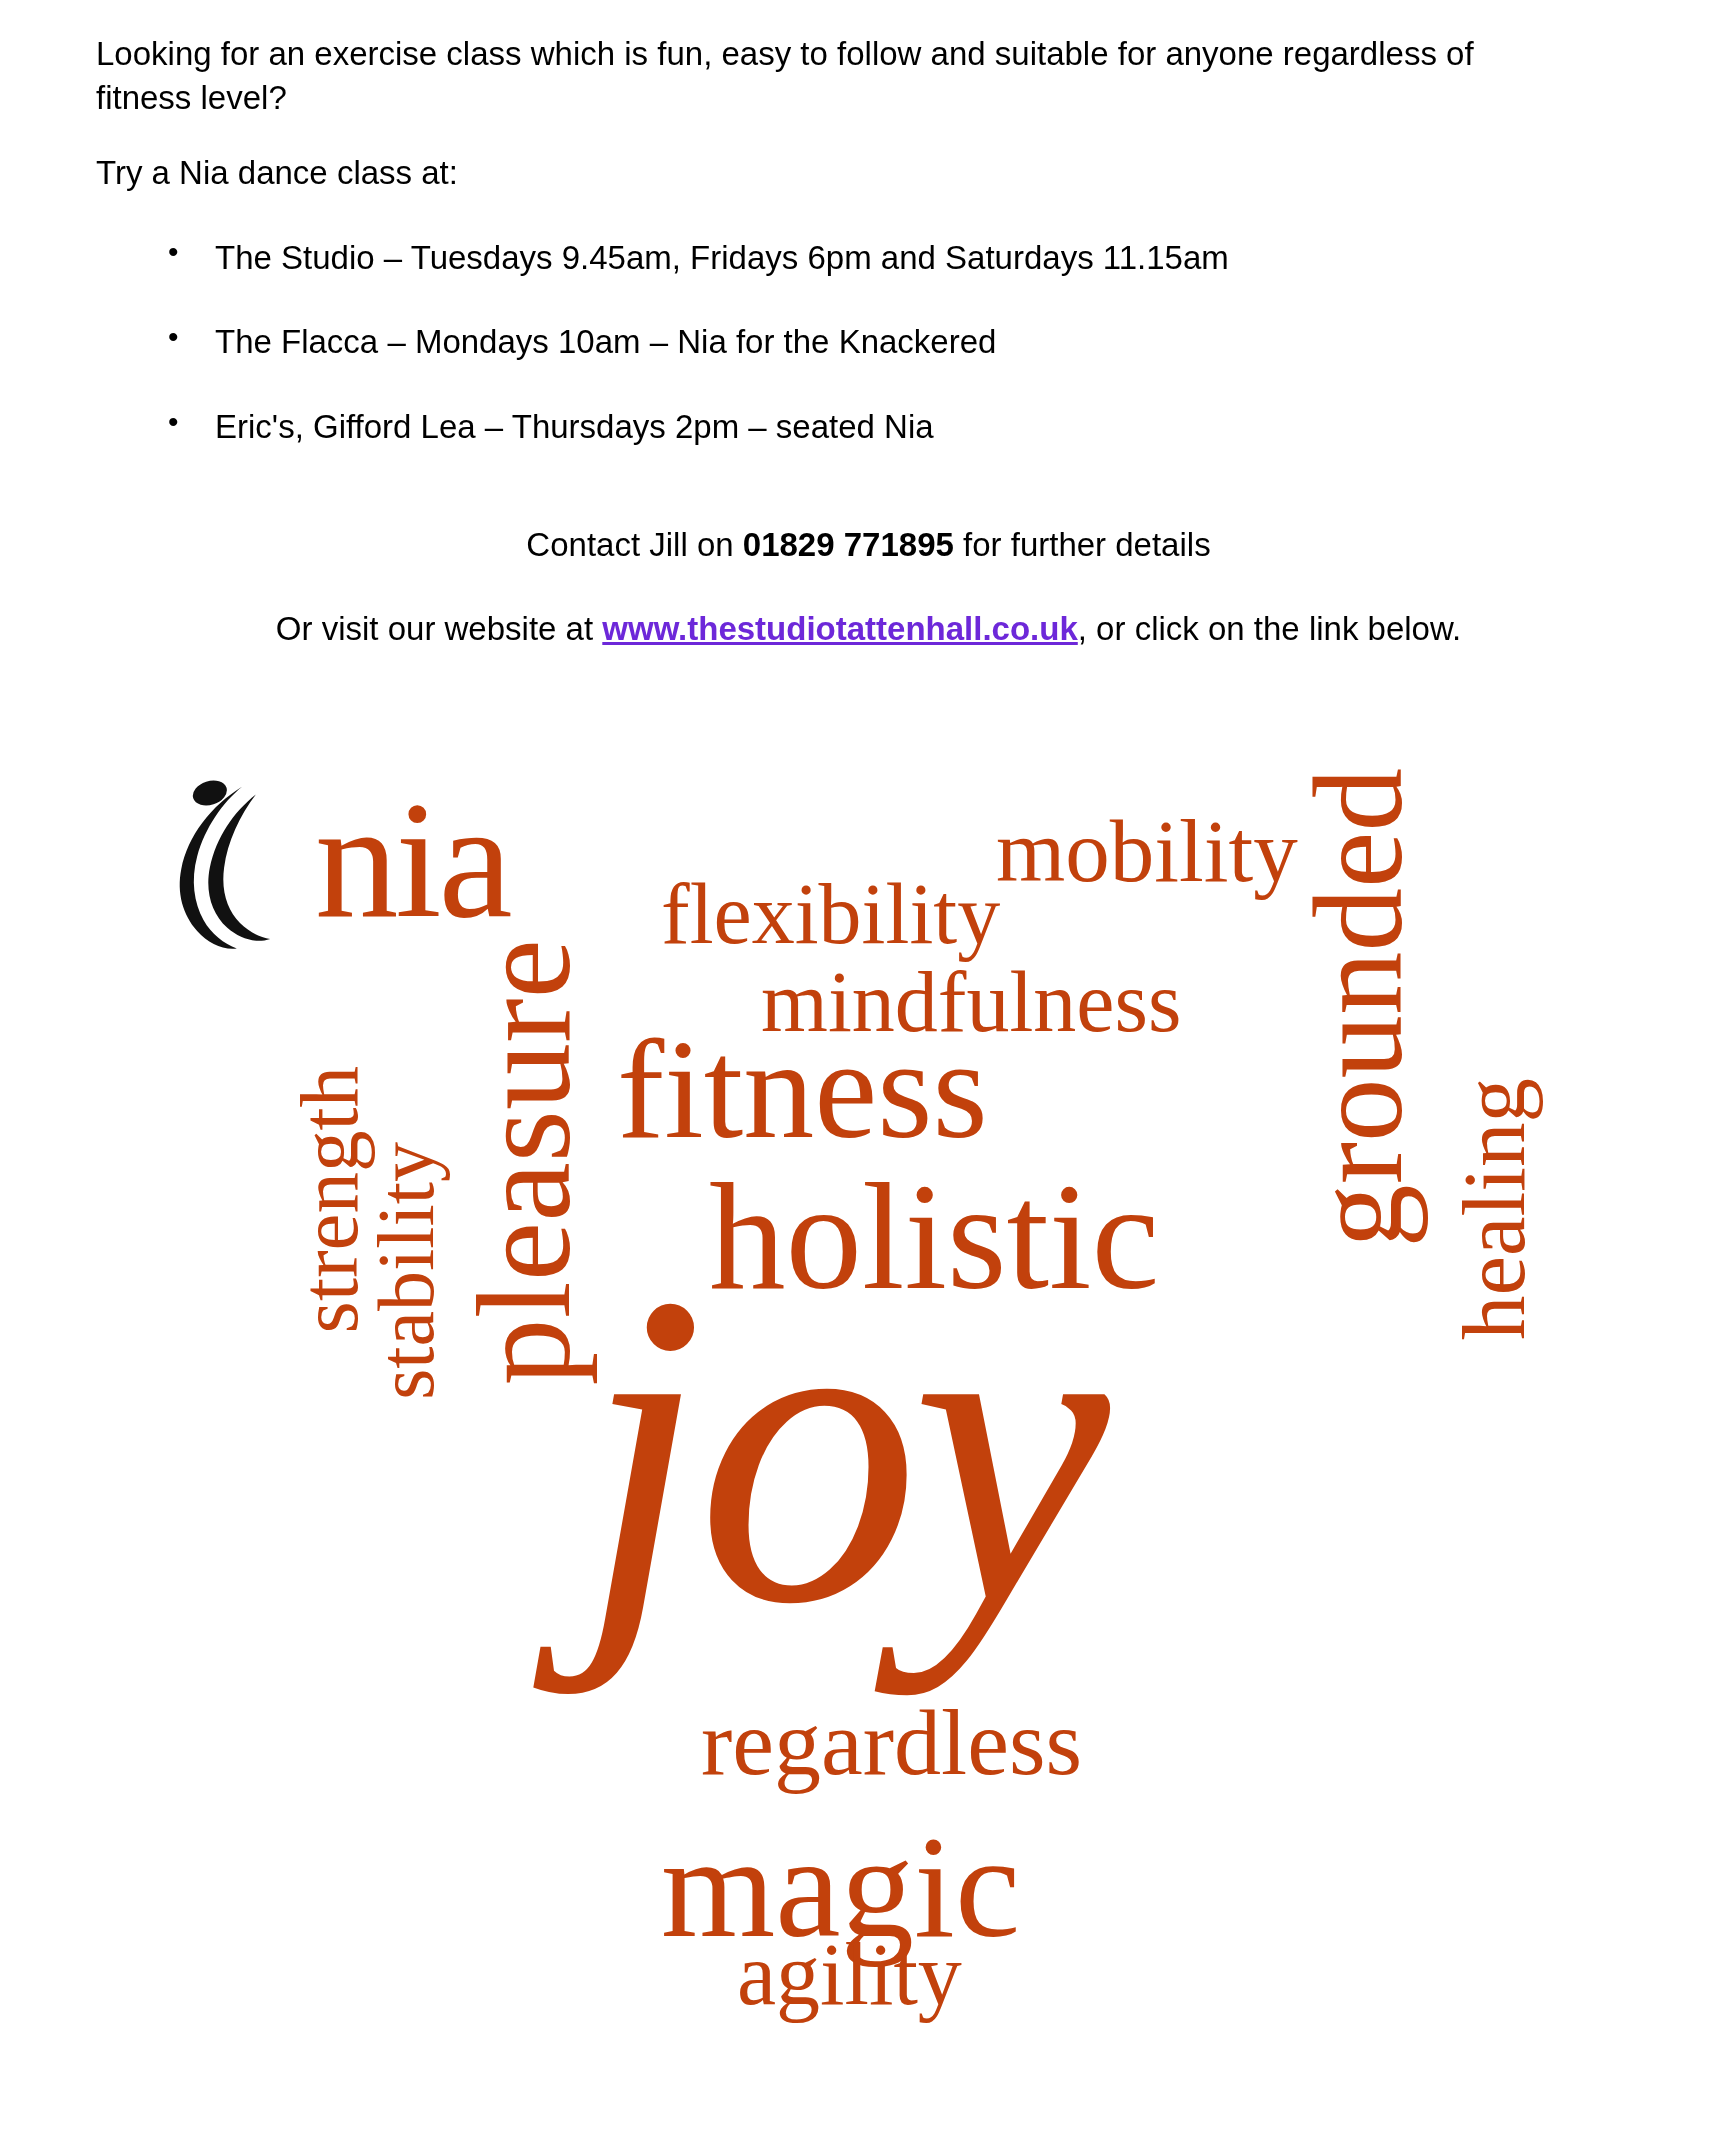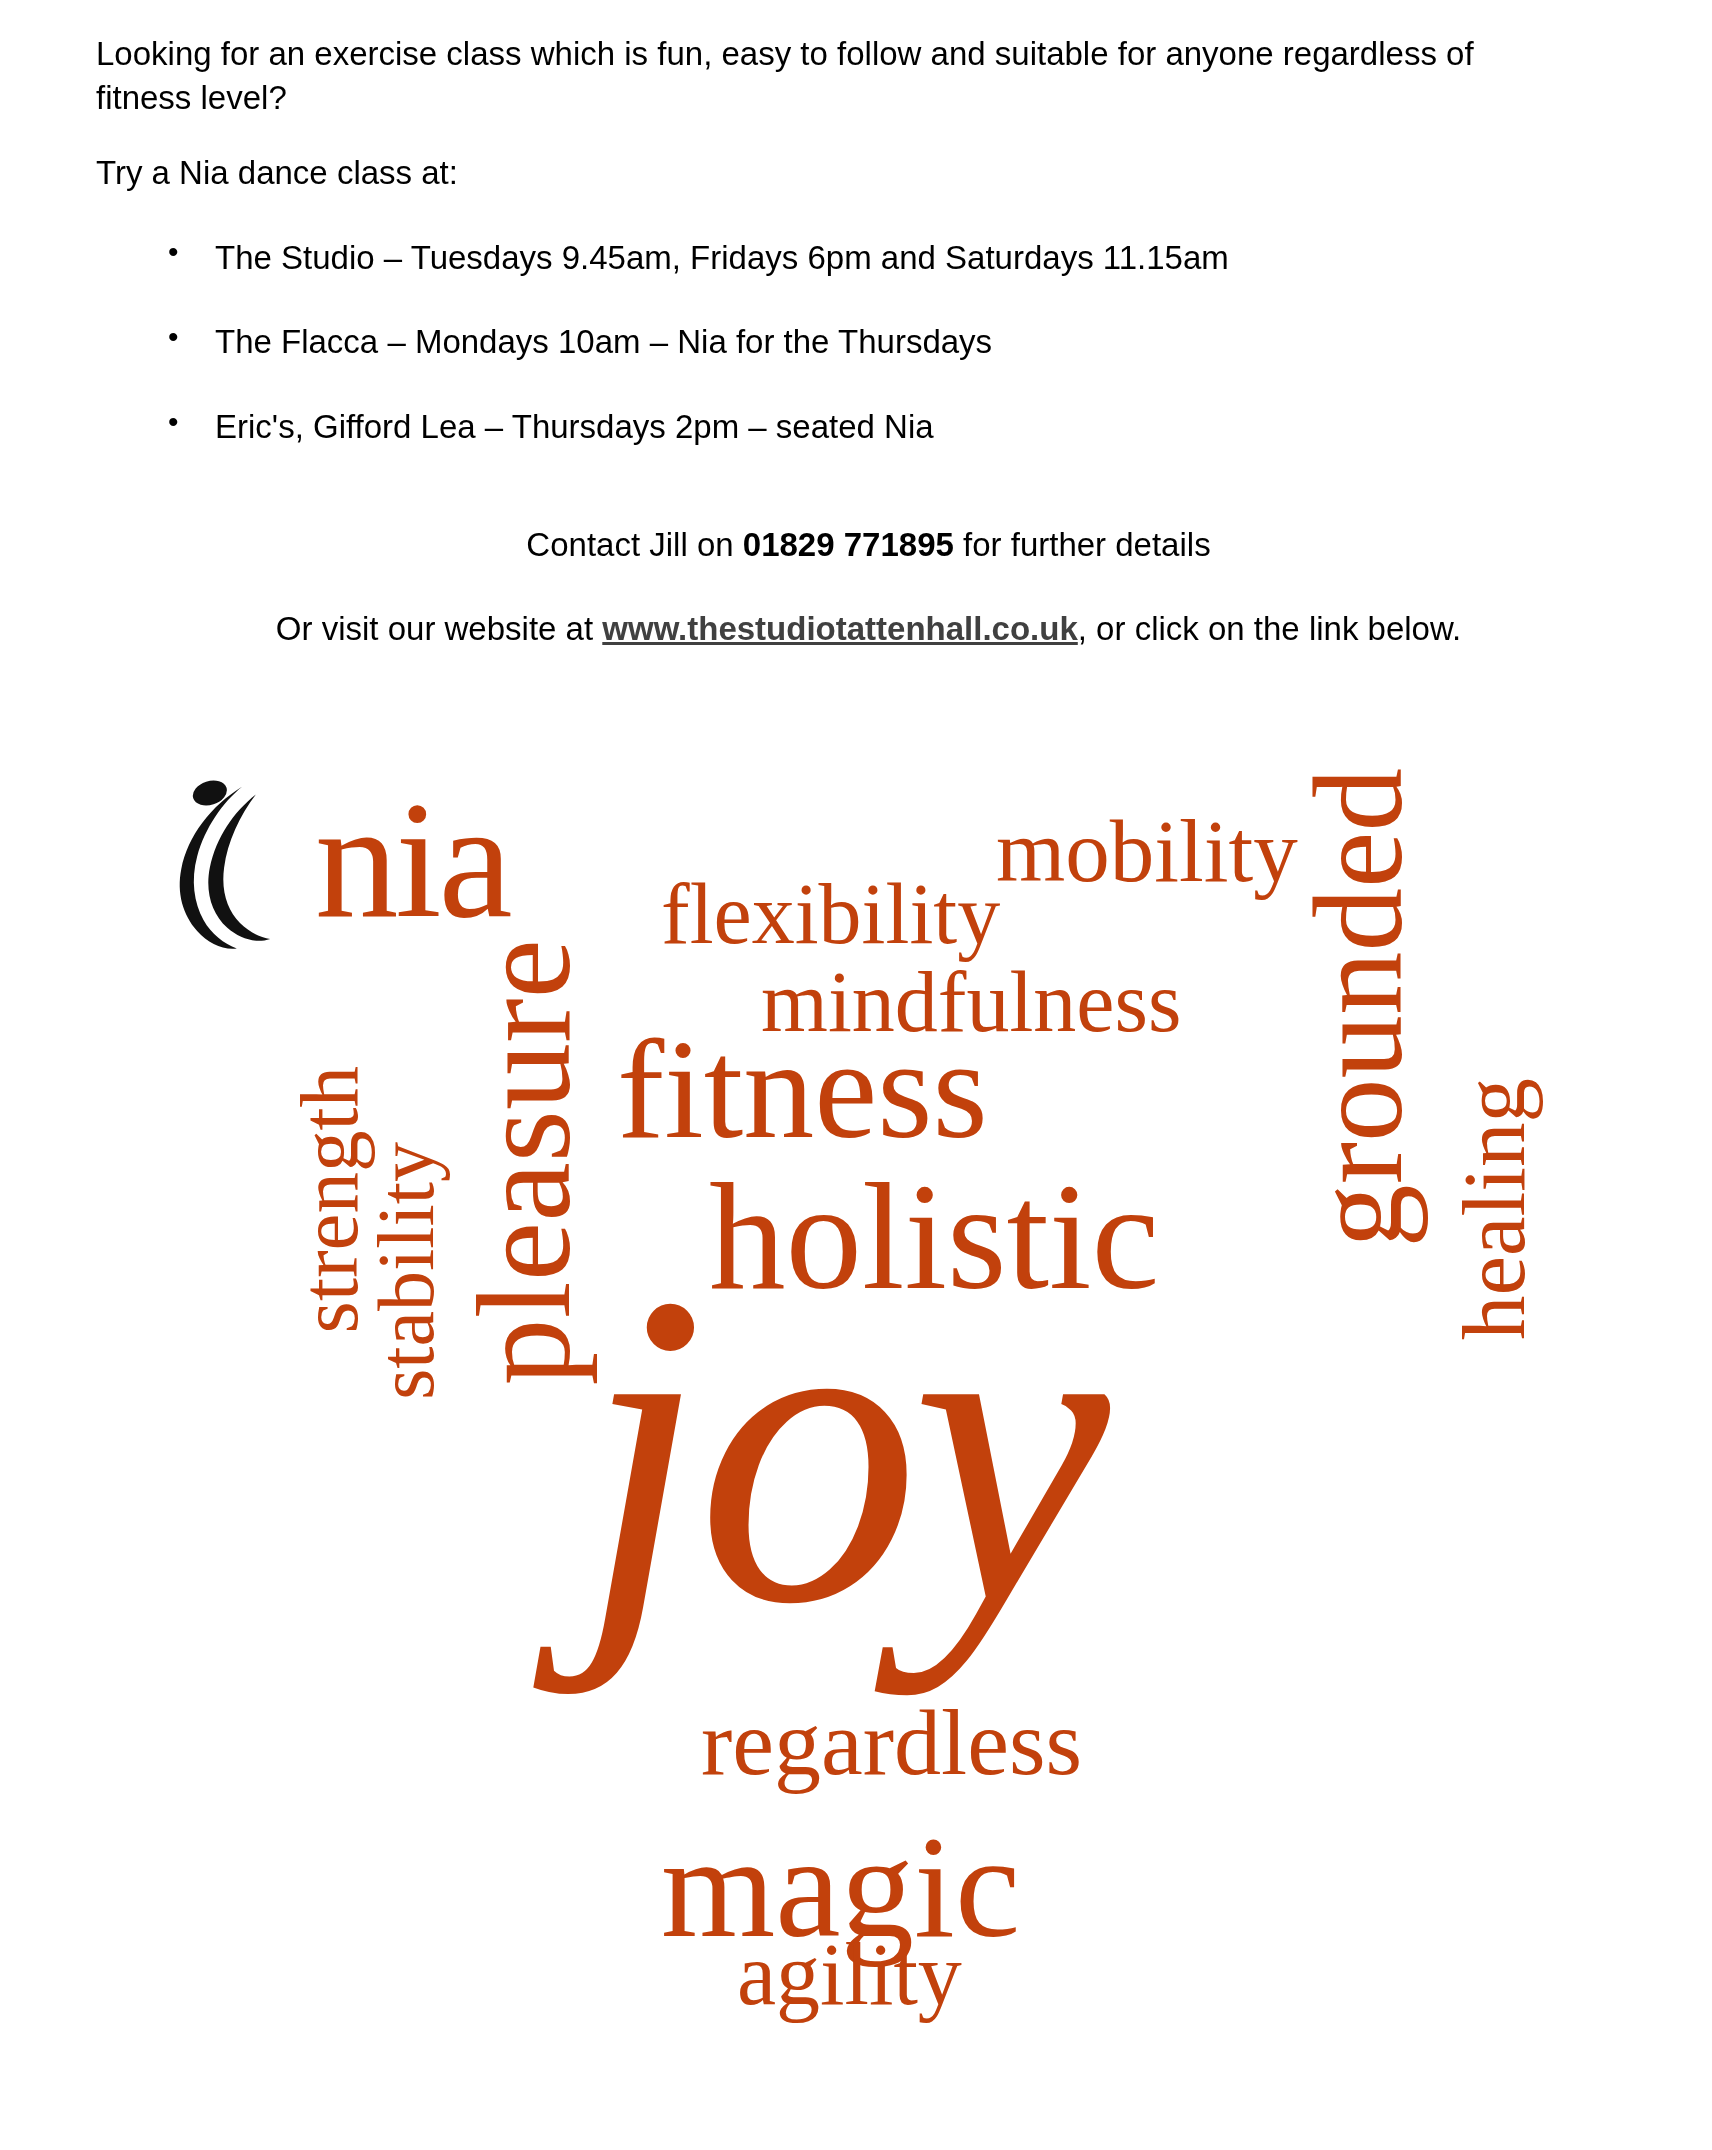--- a/index.html
+++ b/index.html
@@ -60,21 +60,21 @@
     padding-left: 16px;
   }
   .contact b { font-weight: bold; }
   .website {
     text-align: center;
     font-size: 33px;
     margin: 46px 0 0 0;
     padding-left: 16px;
   }
   .website a {
-    color: #404040;
+    color: #6d28d9;
     font-weight: bold;
     text-decoration: underline;
   }
   
   .cloud {
     position: relative;
     width: 1713px;
     height: 1290px;
     margin-left: -96px;
     margin-top: 48px;
@@ -154,21 +154,21 @@
 <div class="page">
 
   <p class="intro">Looking for an exercise class which is fun, easy to follow and suitable for anyone regardless of fitness level?</p>
 
   <div class="spacer-sm"></div>
 
   <p class="try-line">Try a Nia dance class at:</p>
 
   <ul class="classes">
     <li>The Studio – Tuesdays 9.45am, Fridays 6pm and Saturdays 11.15am</li>
-    <li>The Flacca – Mondays 10am – Nia for the Thursdays</li>
+    <li>The Flacca – Mondays 10am – Nia for the Knackered</li>
     <li>Eric's, Gifford Lea – Thursdays 2pm – seated Nia</li>
   </ul>
 
   <p class="contact">
     <span>Contact Jill on </span><b>01829 771895</b><span> for further details</span>
   </p>
 
   <p class="website">
     <span>Or visit our website at </span><a href="#">www.thestudiotattenhall.co.uk</a><span>, or click on the link below.</span>
   </p>

